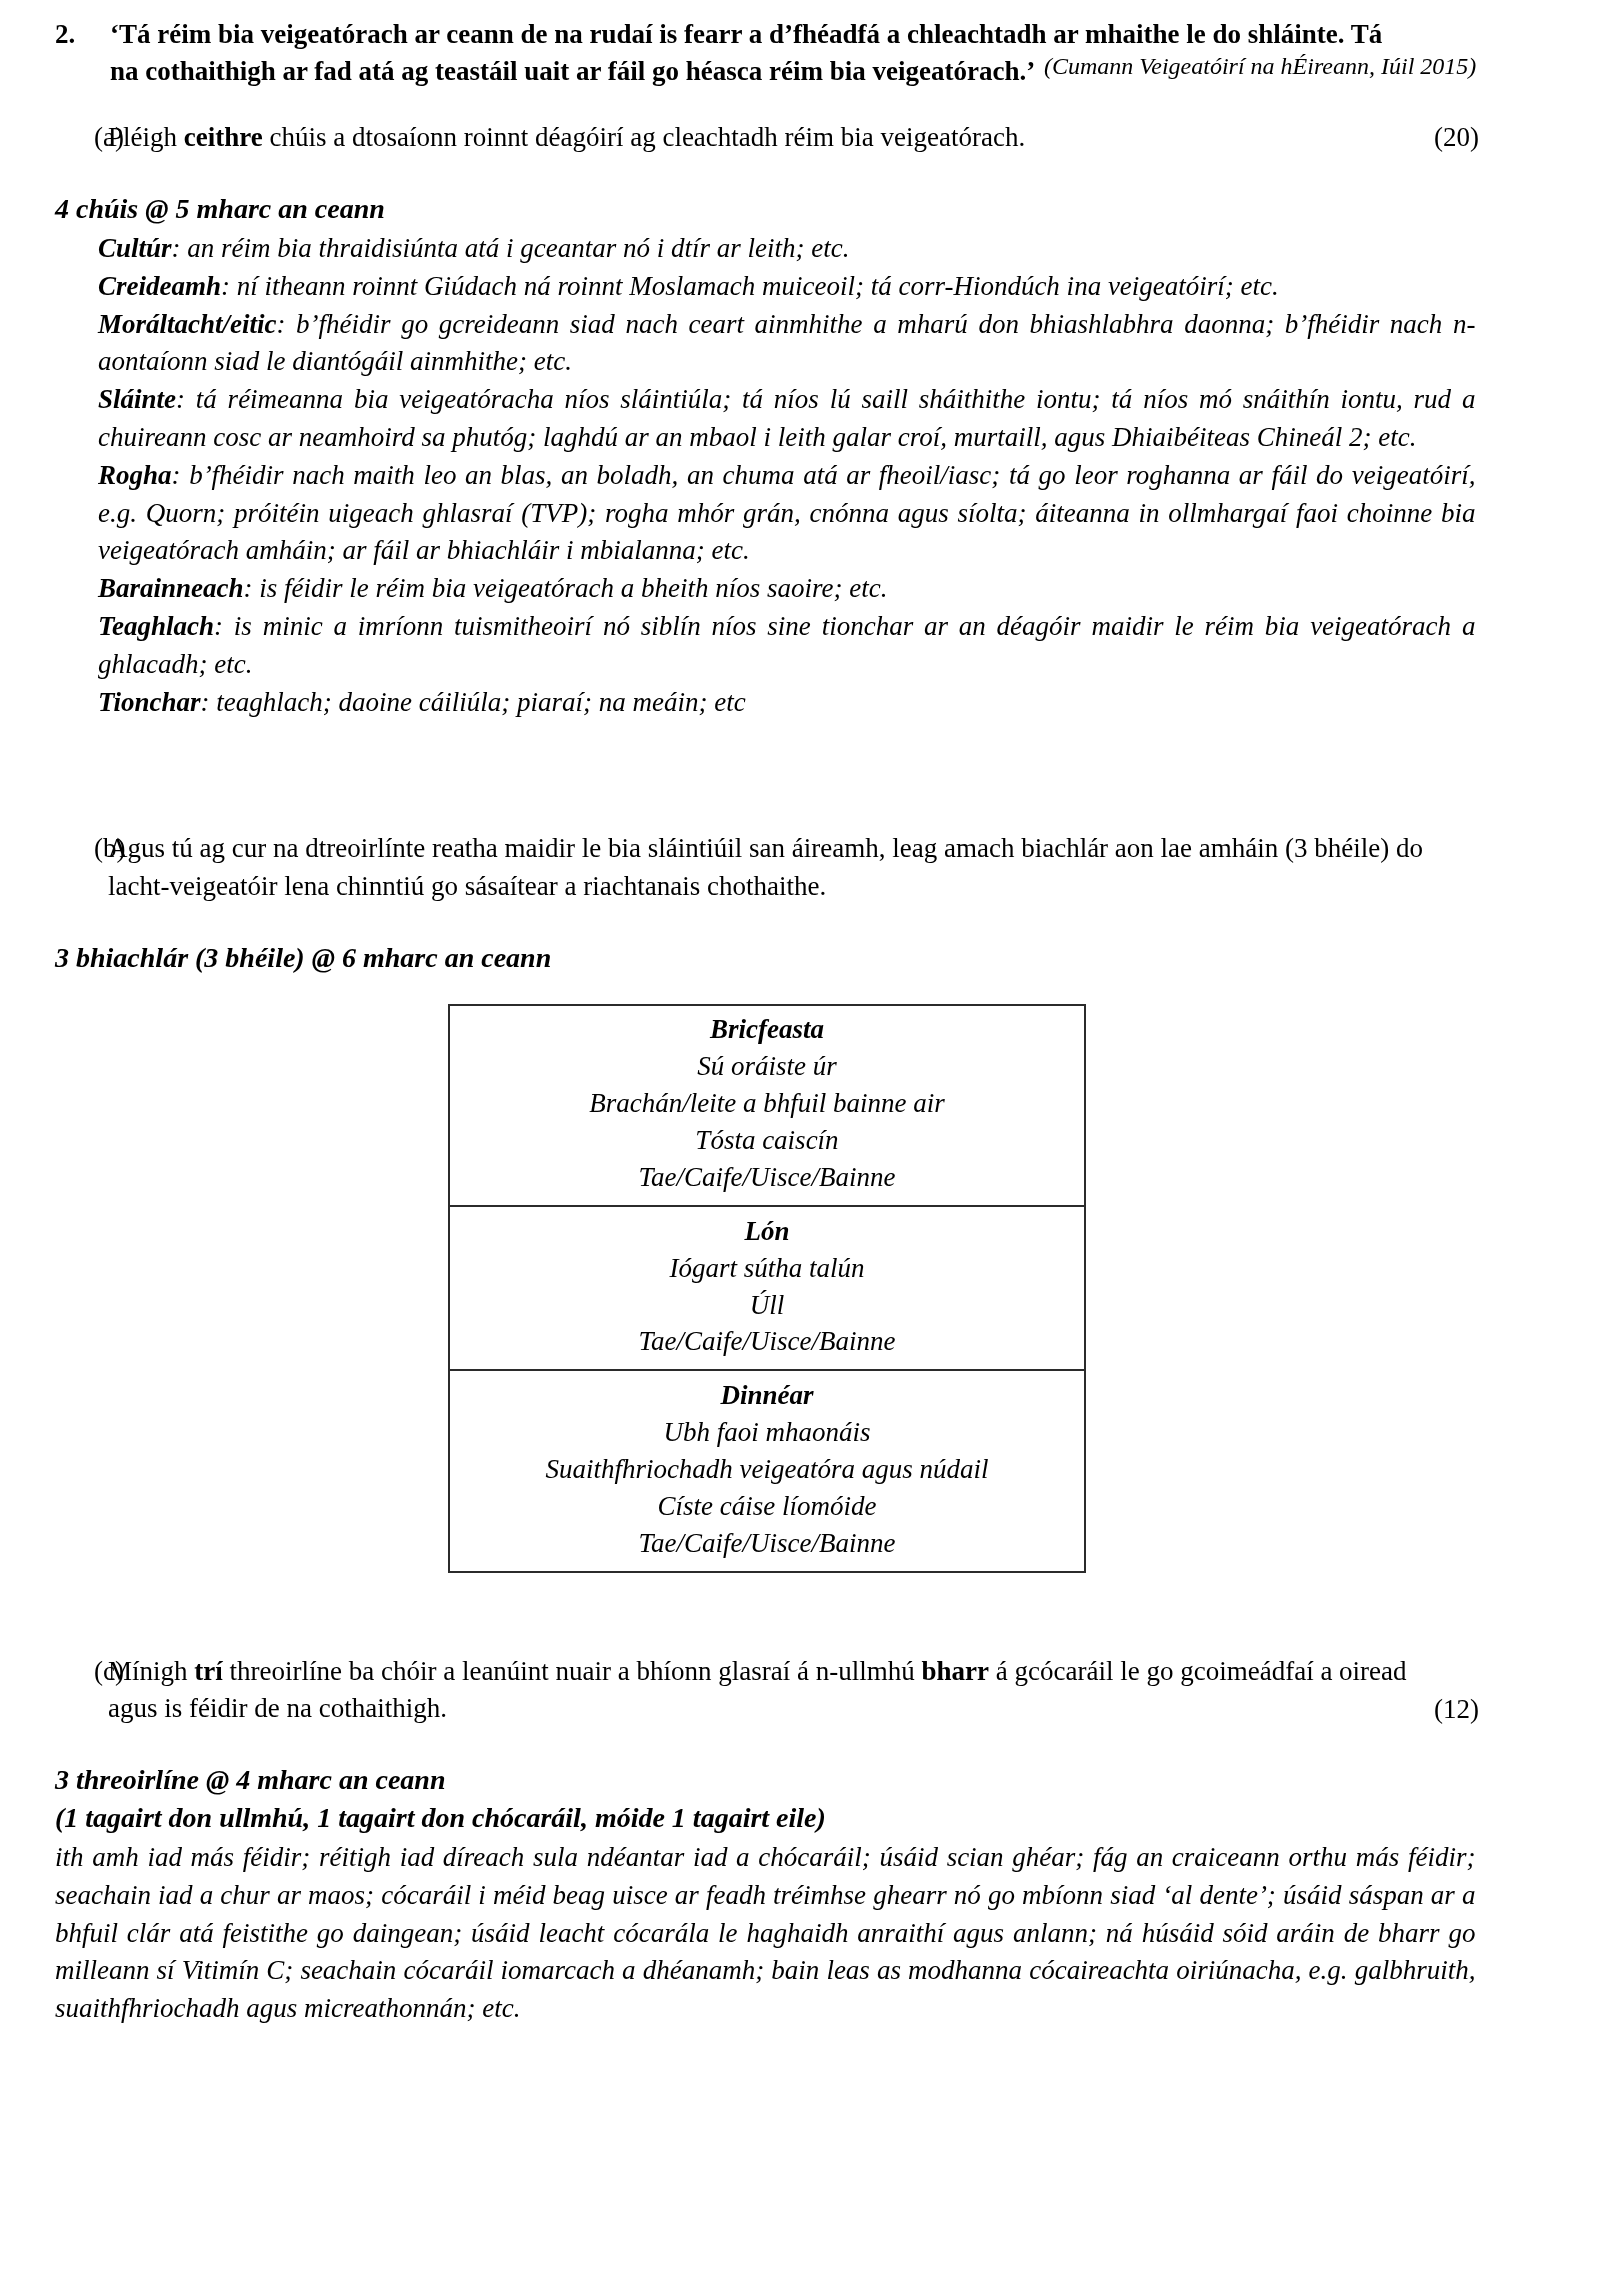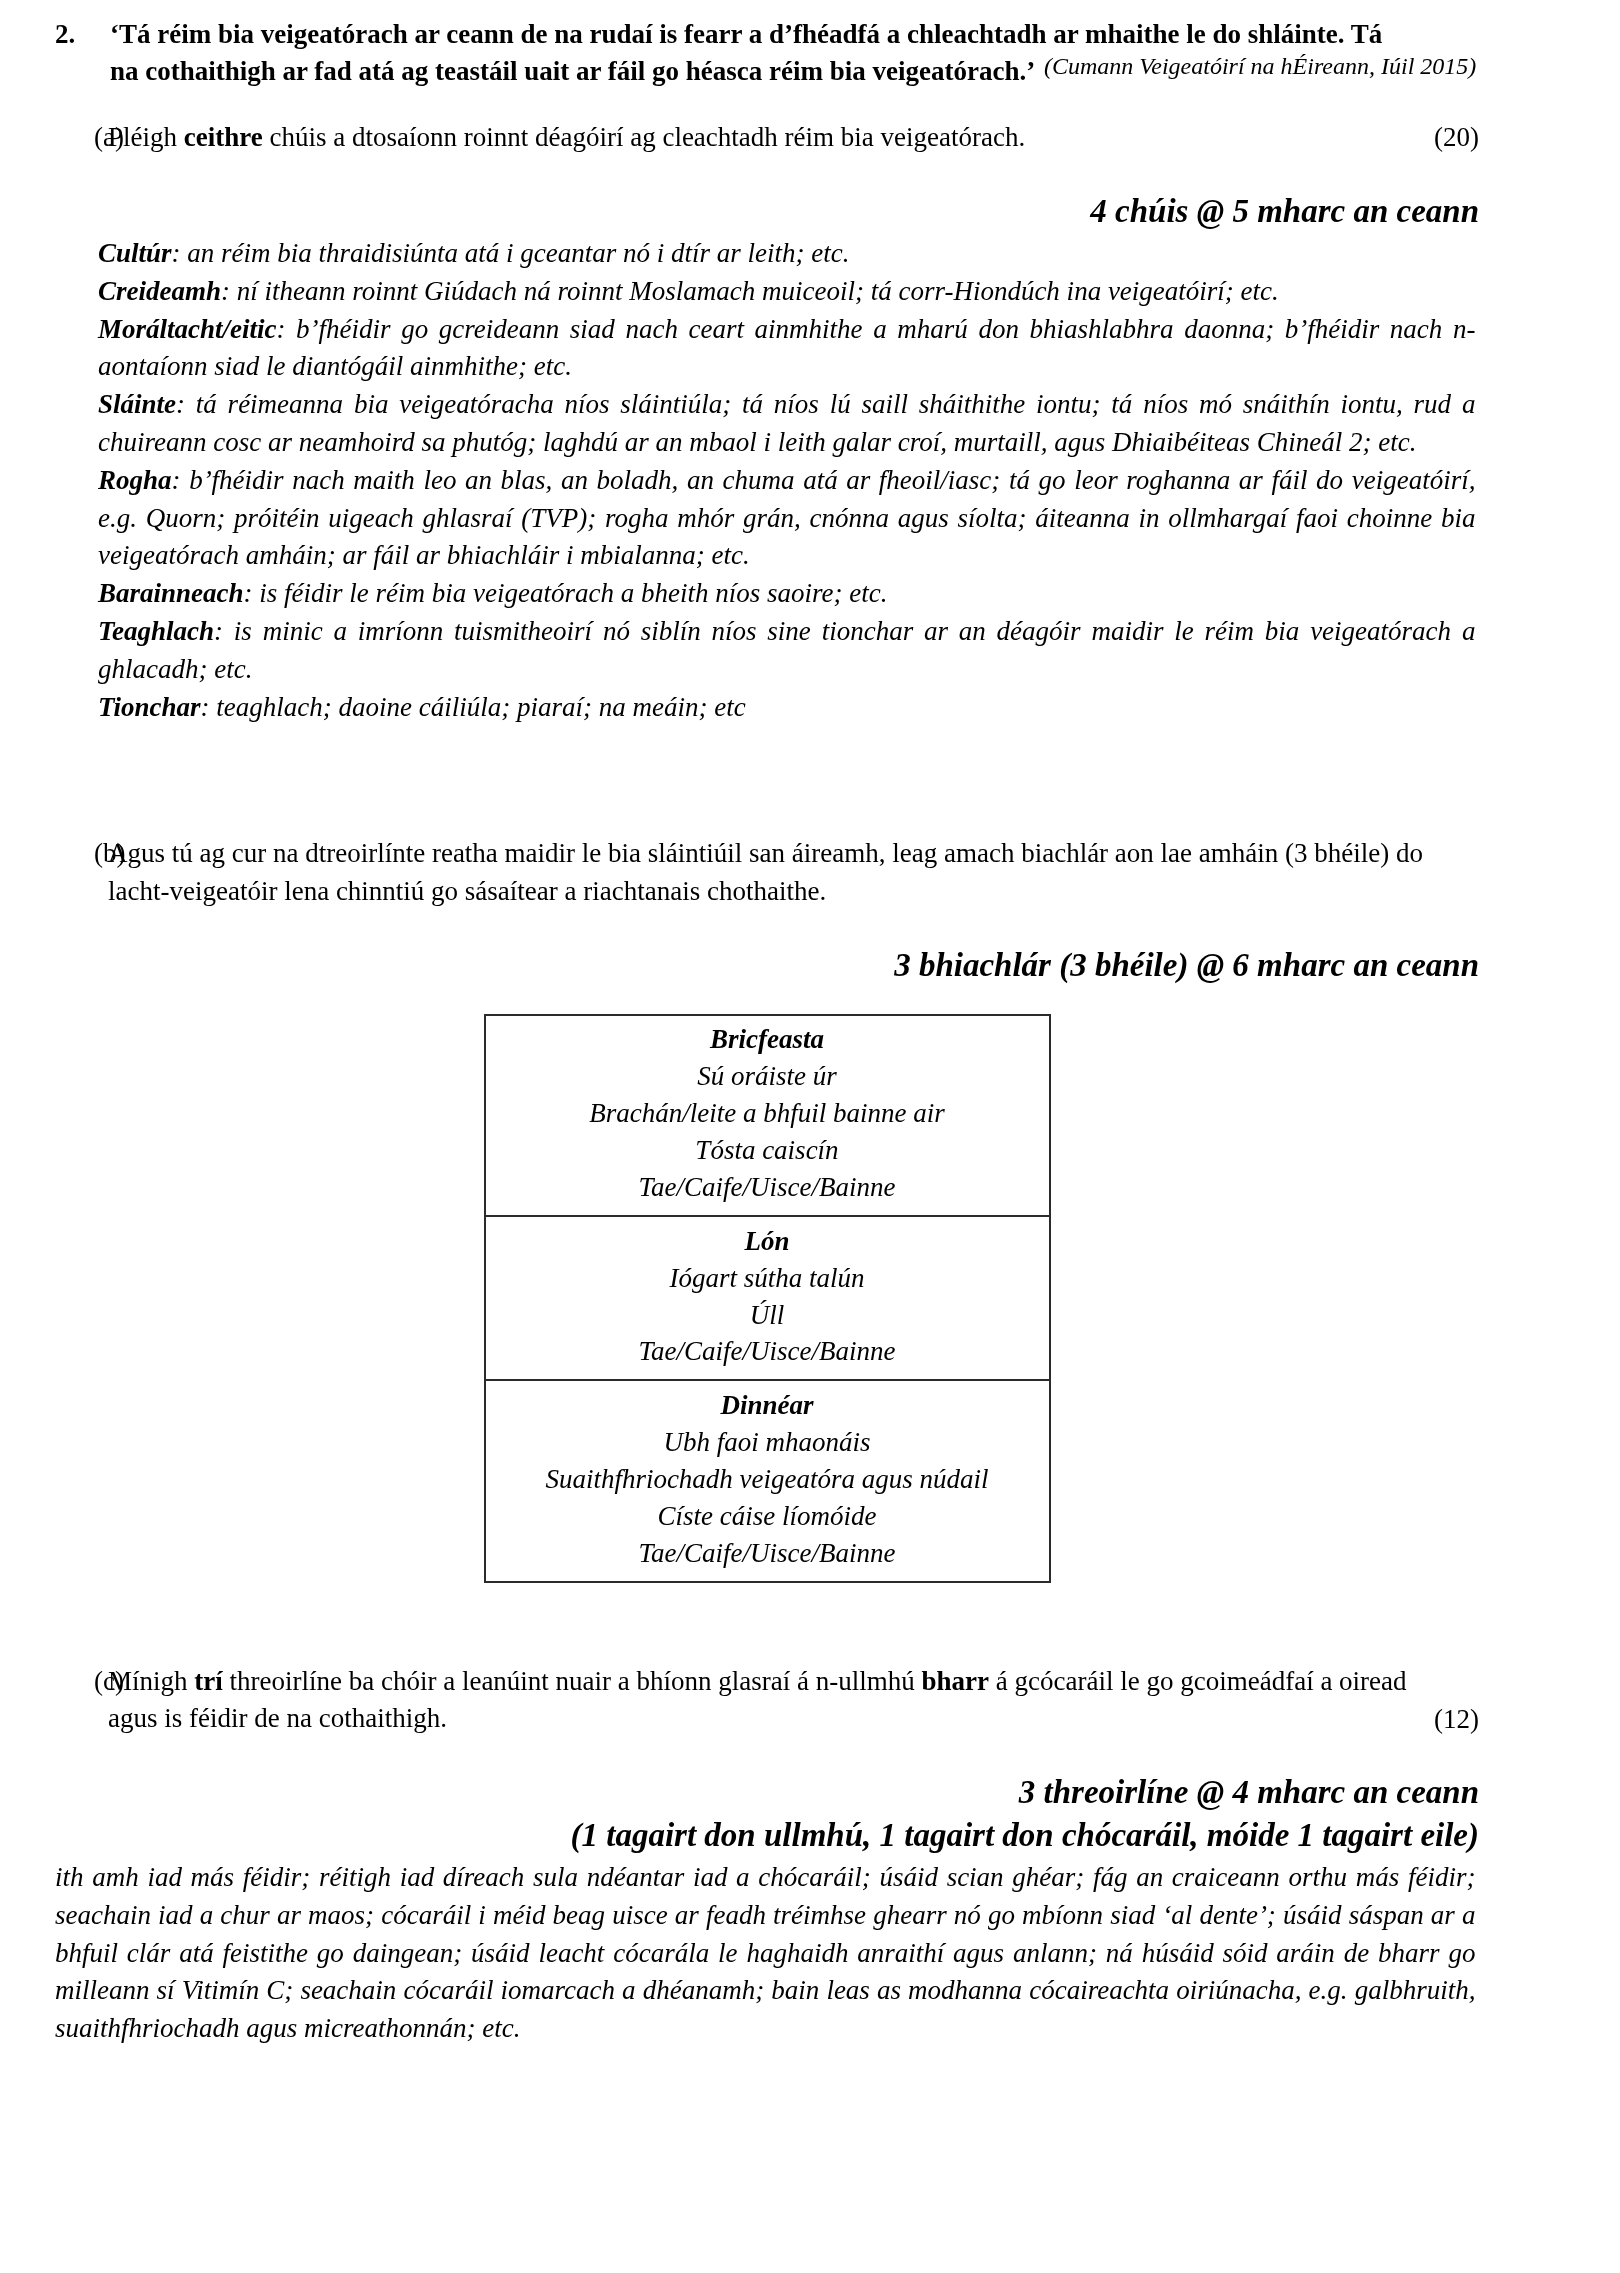--- a/index.html
+++ b/index.html
@@ -78,24 +78,24 @@
   .marks-right {
     text-align: right;
     font-size: 27px;
     margin-top: 5.3px;
     padding-right: 1.8px;
   }
   b.bold { font-weight: bold; }
 
   
   .scheme-head {
-    text-align: right;
-    font-weight: bold;
-    font-style: italic;
-    font-size: 33px;
+    text-align: left;
+    font-weight: bold;
+    font-style: italic;
+    font-size: 28px;
     margin-top: 36px;
     margin-bottom: 5.3px;
   }
   .scheme-head.sub {
     margin-top: 0;
   }
 
   
   .scheme-body {
     font-style: italic;
@@ -113,21 +113,21 @@
     font-style: italic;
   }
 
   
   .menu-wrap {
     display: flex;
     justify-content: center;
     margin-top: 30px;
   }
   .menu-table {
-    width: 567px;
+    width: 638px;
     border: 2.2px solid #2b2b2b;
     box-sizing: border-box;
   }
   .menu-section {
     padding: 5.3px 9px 9px 9px;
     text-align: center;
     font-style: italic;
     font-size: 27px;
     line-height: 1.37;
     border-bottom: 2.2px solid #2b2b2b;

